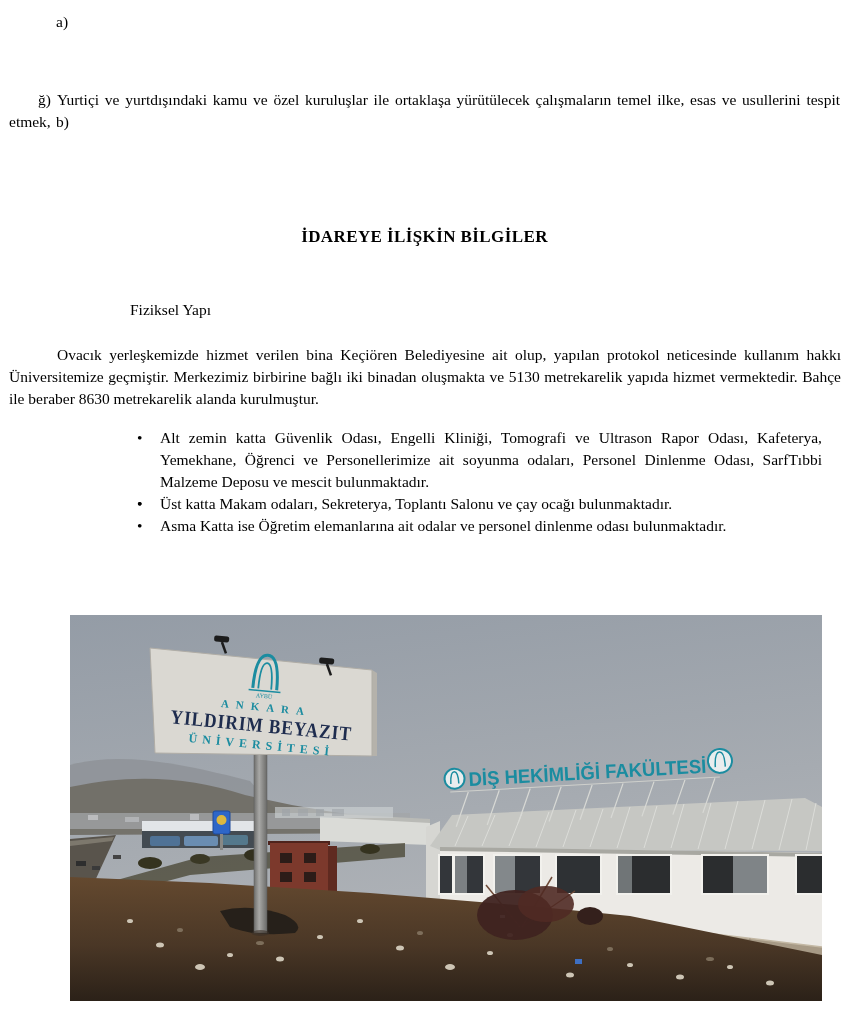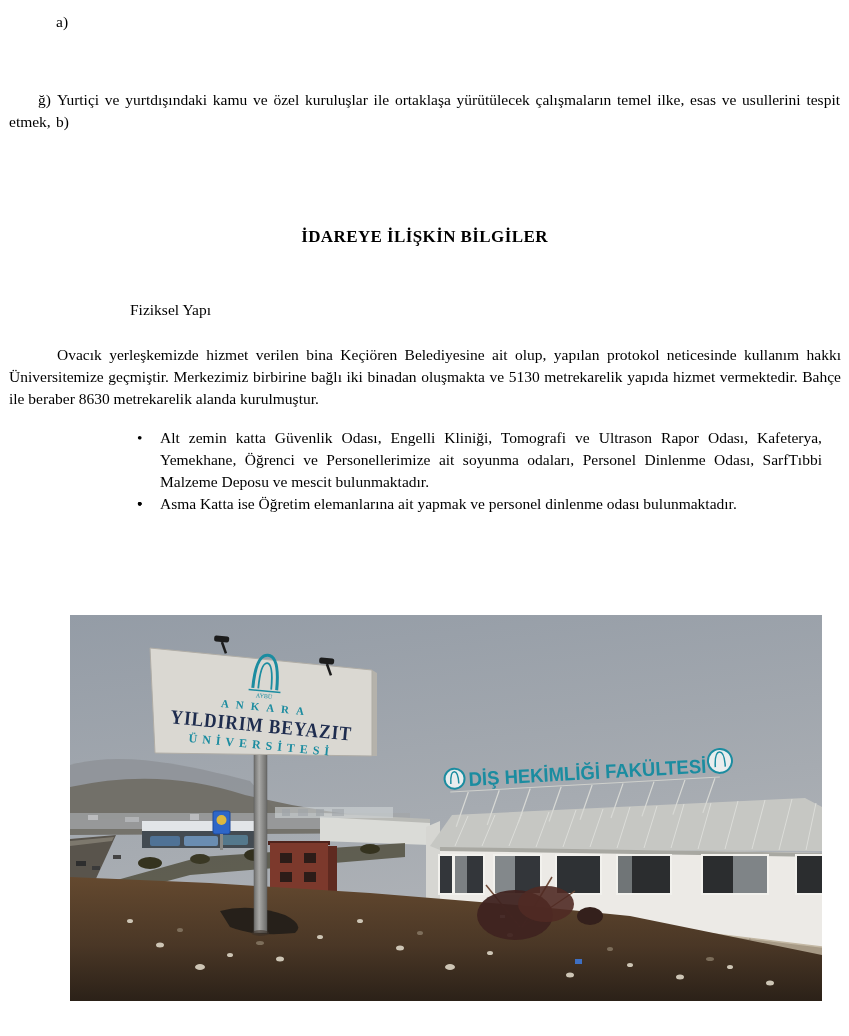--- a/index.html
+++ b/index.html
@@ -57,24 +57,25 @@
   <ul class="bullet-list">
     <li>
       <span class="bullet-dot">•</span>
       <span>Alt zemin katta Güvenlik Odası, Engelli Kliniği, Tomografi ve Ultrason Rapor Odası, Kafeterya, Yemekhane, Öğrenci ve Personellerimize ait soyunma odaları, Personel Dinlenme Odası, SarfTıbbi Malzeme Deposu ve mescit bulunmaktadır.</span>
     </li>
     <li>
       <span class="bullet-dot">•</span>
     </li>
     <li>
       <span class="bullet-dot">•</span>
+      <span>Üst katta Makam odaları, Sekreterya, Toplantı Salonu ve çay ocağı bulunmaktadır.</span>
     </li>
     <li>
       <span class="bullet-dot">•</span>
-      <span>Asma Katta ise Öğretim elemanlarına ait yapmak ve personel dinlenme odası bulunmaktadır.</span>
+      <span>Asma Katta ise Öğretim elemanlarına ait odalar ve personel dinlenme odası bulunmaktadır.</span>
     </li>
   </ul>
 
   <div class="photo">
     <svg viewBox="0 0 752 386" xmlns="http://www.w3.org/2000/svg">
       <defs>
         <linearGradient id="skyGrad" x1="0" y1="0" x2="0.25" y2="1">
           <stop offset="0" stop-color="#949ca6"></stop>
           <stop offset="0.6" stop-color="#a6abb1"></stop>
           <stop offset="1" stop-color="#b3b6ba"></stop>

